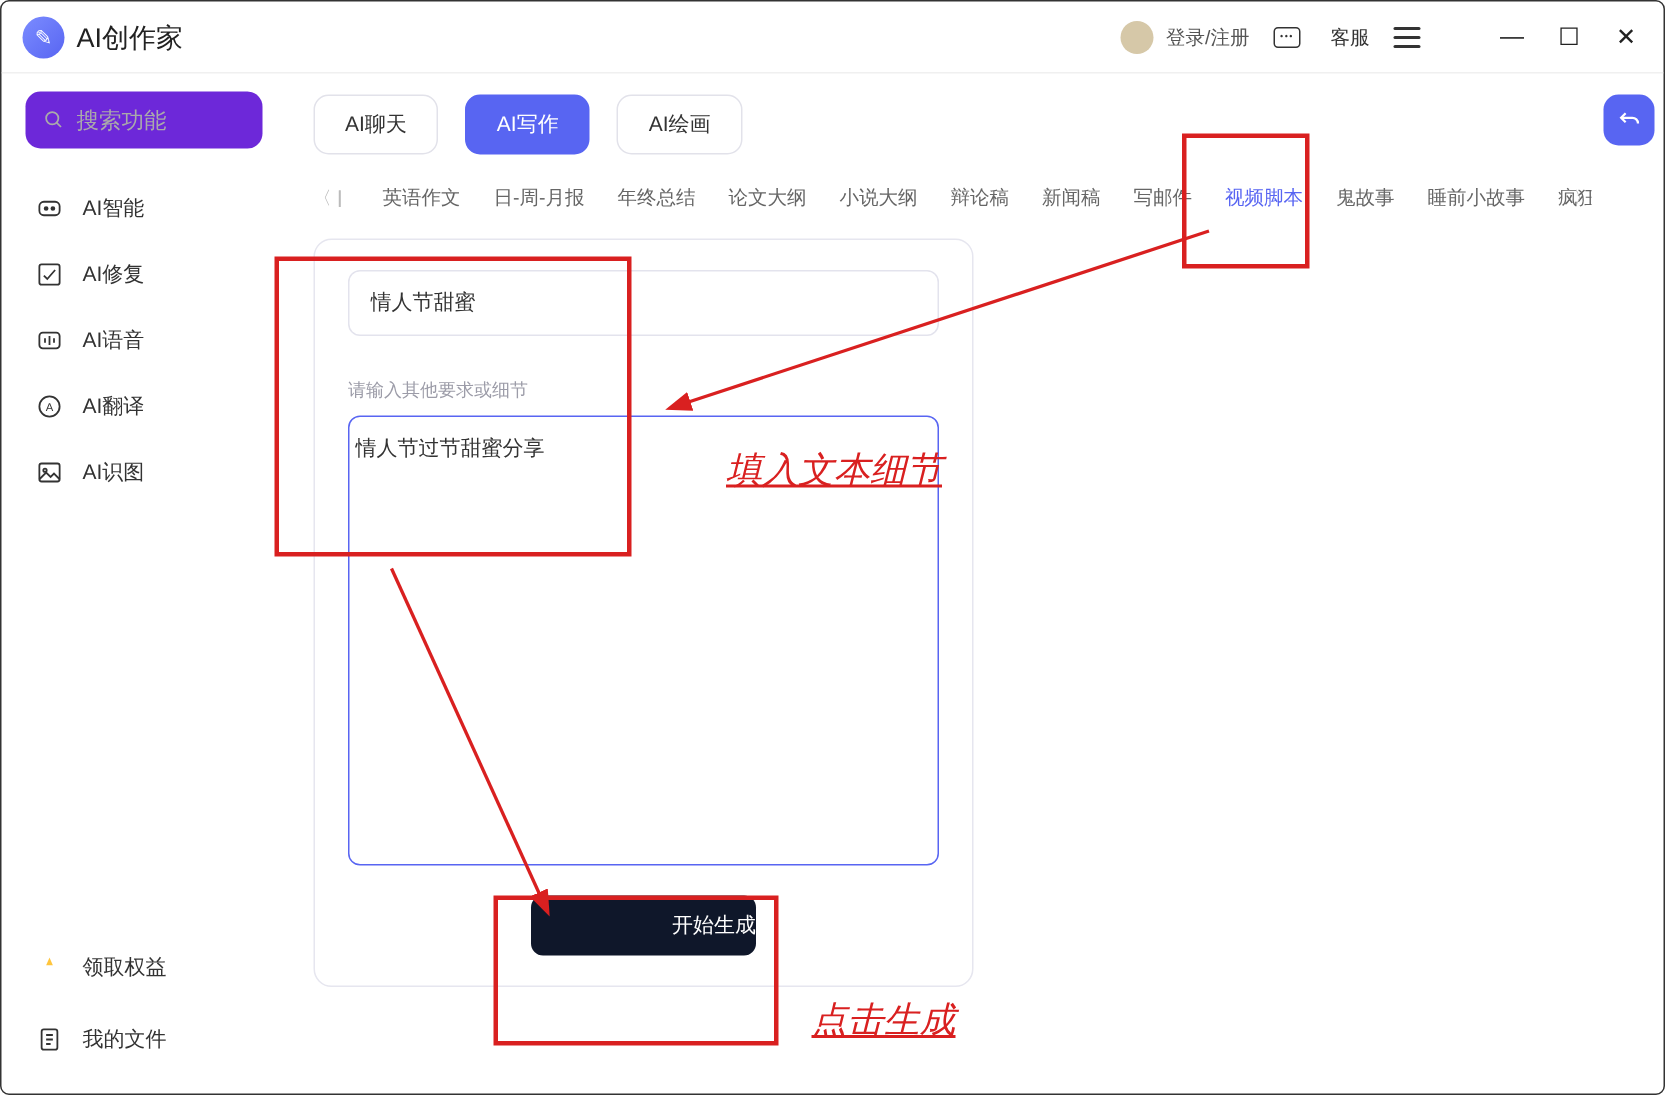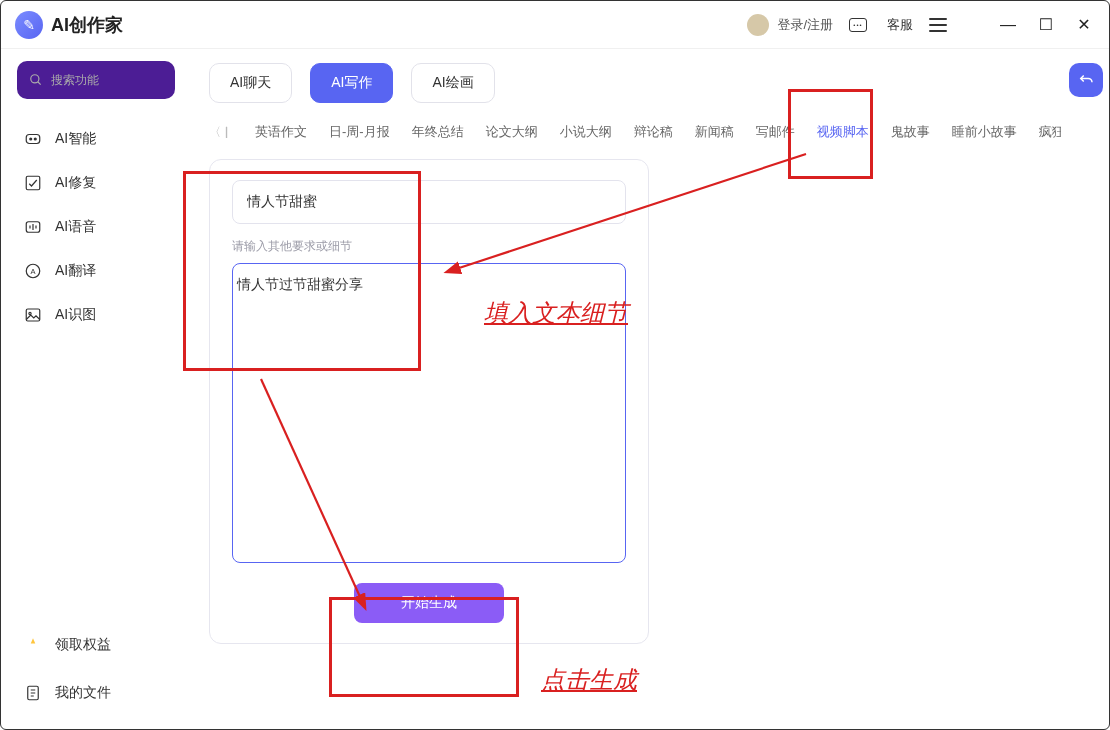--- a/index.html
+++ b/index.html
@@ -1,51 +1,51 @@
 <!DOCTYPE html>
 <html><head>
   <meta charset="utf-8">
   <style>
     * { margin: 0; padding: 0; box-sizing: border-box; font-family: -apple-system, BlinkMacSystemFont, "Segoe UI", "Microsoft YaHei", sans-serif; }
     body { width: 1110px; height: 730px; background: #fff; overflow: hidden; position: relative; }
     .window { width: 100%; height: 100%; border: 1px solid #333; border-radius: 6px; display: flex; flex-direction: column; overflow: hidden; }
     .titlebar { height: 48px; display: flex; align-items: center; padding: 0 14px; border-bottom: 1px solid #f0f0f0; flex-shrink: 0; }
     .logo { width: 28px; height: 28px; border-radius: 50%; background: linear-gradient(135deg,#7b8cff,#5865f2); display:flex; align-items:center; justify-content:center; color:#fff; font-size:14px; margin-right:8px; }
-    .app-title { font-weight: 700; font-size: 18px; color: #222; }
+    .app-title { font-weight: 400; font-size: 18px; color: #222; }
     .titlebar-right { margin-left: auto; display: flex; align-items: center; gap: 16px; }
     .avatar { width: 22px; height: 22px; border-radius: 50%; background: #d6c8a8; }
     .login-text { font-size: 13px; color: #555; }
     .csvc { display:inline-flex; align-items:center; gap:20px; font-size:13px; color:#333; }
     .csvc-icon { display:inline-flex; width:18px; height:14px; border:1.5px solid #333; border-radius:3px; align-items:center; justify-content:center; font-size:6px; letter-spacing:1px; }
     .hamburger { width:18px; height:14px; display:flex; flex-direction:column; justify-content:space-between; }
     .hamburger span { height:2px; background:#333; border-radius:1px; }
     .win-btn { width:22px; height:22px; display:flex; align-items:center; justify-content:center; font-size:16px; color:#222; cursor:pointer; }
     .body { flex:1; display:flex; min-height:0; }
     .sidebar { width:190px; padding:12px 16px; display:flex; flex-direction:column; flex-shrink:0; }
-    .search { height:38px; background:#4c1d95; border-radius:10px; display:flex; align-items:center; padding:0 12px; gap:8px; color:#aaa; font-size:12px; margin-bottom:18px; }
+    .search { height:38px; background:#6d28d9; border-radius:10px; display:flex; align-items:center; padding:0 12px; gap:8px; color:#aaa; font-size:15px; margin-bottom:18px; }
     .search svg { flex-shrink:0; }
     .nav-item { display:flex; align-items:center; gap:12px; padding:12px 6px; font-size:14px; color:#333; cursor:pointer; }
     .nav-icon { width:20px; height:20px; display:flex; align-items:center; justify-content:center; }
     .sidebar-bottom { margin-top:auto; }
     .sidebar-bottom .nav-item { padding:14px 6px; }
     .main { flex:1; padding:14px 18px 18px 18px; position:relative; min-width:0; }
     .tabs { display:flex; gap:18px; align-items:center; margin-bottom:14px; }
     .tab { height:40px; padding:0 20px; border:1px solid #e2e2ea; border-radius:10px; display:flex; align-items:center; font-size:14px; color:#333; cursor:pointer; background:#fff; }
     .tab.active { background:#5865f2; color:#fff; border-color:#5865f2; }
     .subtabs { display:flex; align-items:center; gap:22px; font-size:13px; color:#666; margin-bottom:12px; white-space:nowrap; overflow:hidden; position:relative; margin-right:30px; }
     .subtab { cursor:pointer; padding: 6px 0; }
     .subtab.active { color:#5865f2; position:relative; }
     .subtab.active::after { content:""; position:absolute; left:20%; right:20%; bottom:-4px; height:2px; background:#5865f2; border-radius:1px; }
     .return-btn { position:absolute; top:14px; right:6px; width:34px; height:34px; border-radius:10px; background:#5865f2; display:flex; align-items:center; justify-content:center; color:#fff; cursor:pointer; }
     .content-row { display:flex; gap:22px; }
     .card { width:440px; border:1px solid #e6e6ef; border-radius:12px; padding:20px 22px; display:flex; flex-direction:column; }
     .field-label { font-size:12px; color:#9c9ca8; margin-bottom:8px; }
-    .field-input { width:100%; height:44px; border:1px solid #e3e3ed; border-radius:8px; padding:0 14px; font-size:14px; color:#333; outline:none; margin-bottom:14px; }
+    .field-input { width:100%; height:44px; border:1px solid #e3e3ed; border-radius:8px; padding:0 14px; font-size:14px; color:#333; outline:none; margin-bottom:28px; }
     .field-textarea { width:100%; height:300px; border:1px solid #5865f2; border-radius:8px; padding:12px 4px; font-size:14px; color:#333; outline:none; resize:none; }
-    .generate-btn { width:150px; height:40px; background:#8b5cf6; color:#fff; border:none; border-radius:8px; font-size:14px; margin:20px auto 0; cursor:pointer; display:block; }
+    .generate-btn { width:150px; height:40px; background:#0f172a; color:#fff; border:none; border-radius:8px; font-size:14px; margin:20px auto 0; cursor:pointer; display:block;text-align:right; }
     .chevron { font-size:12px; color:#bbb; cursor:pointer; }
     .anno-box { border:3px solid #d92020; position:absolute; }
     .anno-text { color:#d92020; font-size:24px; font-style:italic; font-family:"Kaiti","STKaiti",serif; text-decoration:underline; position:absolute; }
     svg.arrow { position:absolute; overflow:visible; }
   </style>
 </head>
 <body>
 
 <div class="window">
   <div class="titlebar">

